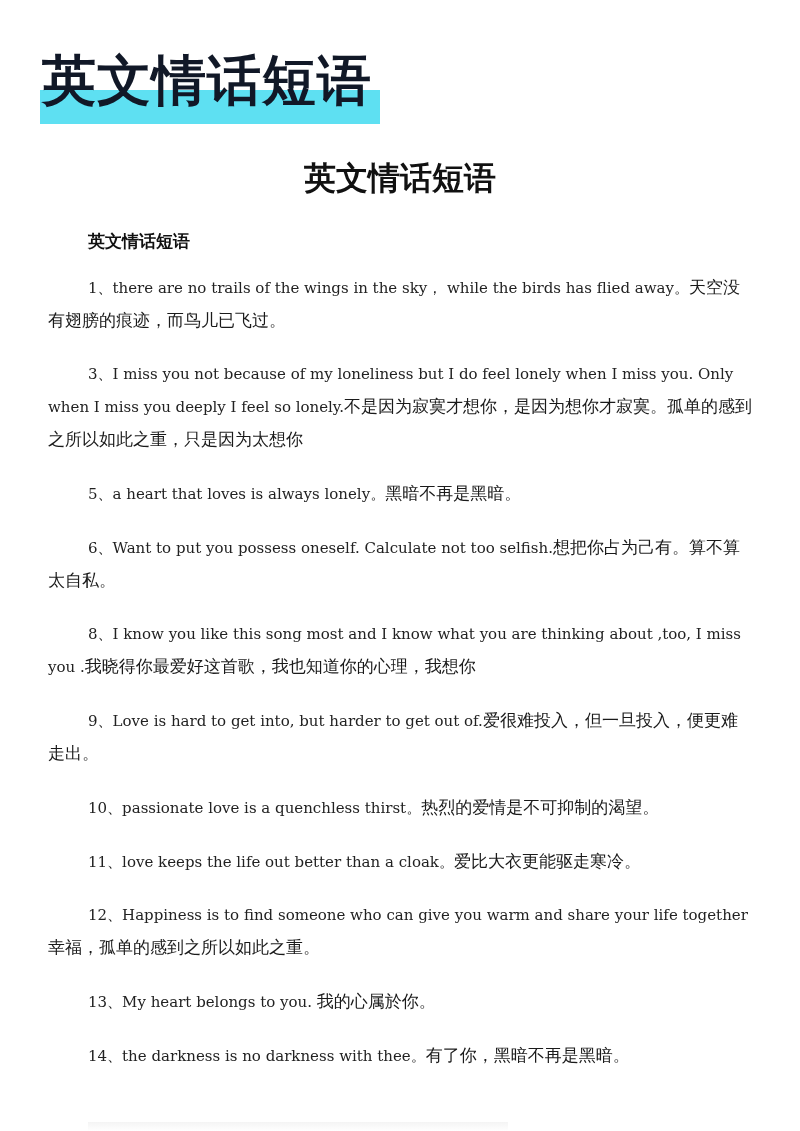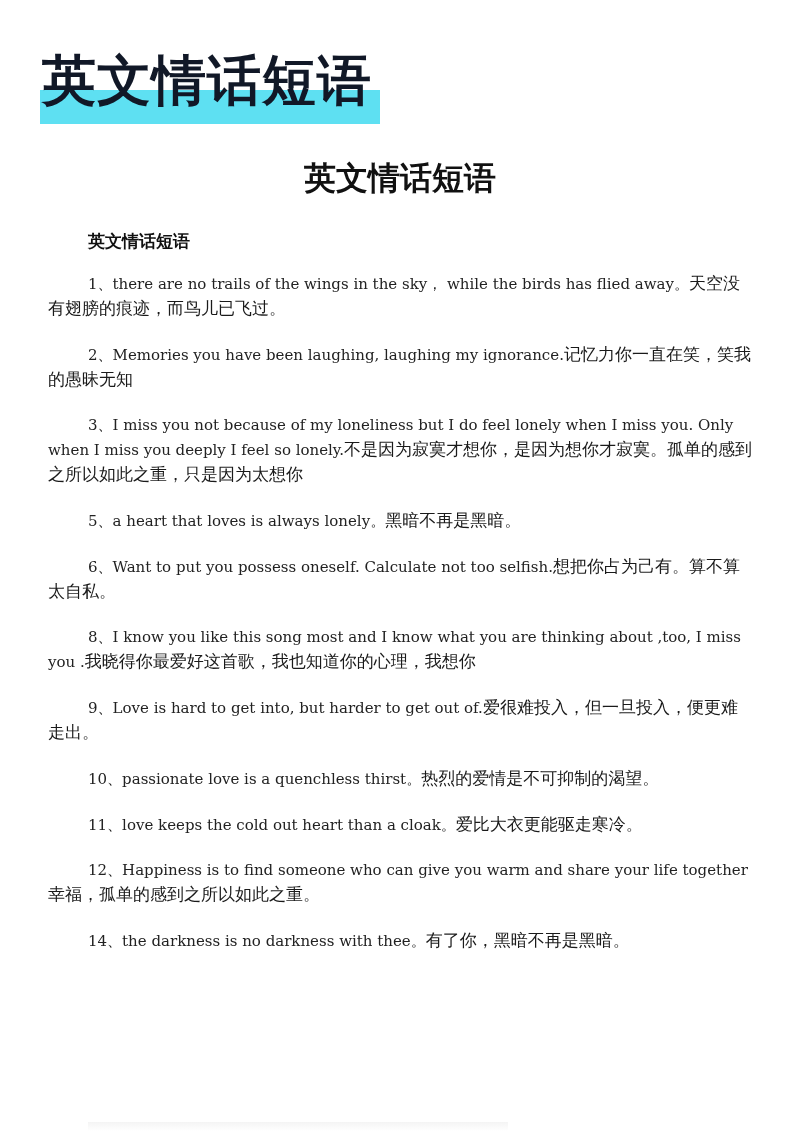--- a/index.html
+++ b/index.html
@@ -67,21 +67,21 @@
     .items {
       position: absolute;
       left: 48px;
       top: 271px;
       width: 706px;
     }
     .item {
       margin: 0 0 21px 0;
       text-indent: 40px;
       font-size: 15px;
-      line-height: 24px;
+      line-height: 32px;
       color: #222;
     }
     .item .num { }
     .item .cn {
       font-family: "DejaVu Sans", "Liberation Sans", sans-serif;
       font-size: 17px;
       color: #1a1a1a;
     }
     .faded-line {
       position: absolute;
@@ -99,25 +99,25 @@
   <div class="banner-highlight"></div>
   <div class="banner-title">英文情话短语</div>
 </div>
 
 <div class="doc-title">英文情话短语</div>
 
 <div class="section-heading">英文情话短语</div>
 
 <div class="items">
   <p class="item"><span class="num">1、</span><span>there are no trails of the wings in the sky， while the birds has flied away。</span><span class="cn">天空没有翅膀的痕迹，而鸟儿已飞过。</span></p>
-  <p class="item"><span class="num">2、</span><span>Memories you have been laughing, laughing my ignorance.</span><span class="cn">记忆力你一直在笑，笑我的愚昧无知</span></p>
   <p class="item"><span class="num">3、</span><span>I miss you not because of my loneliness but I do feel lonely when I miss you. Only when I miss you deeply I feel so lonely.</span><span class="cn">不是因为寂寞才想你，是因为想你才寂寞。孤单的感到之所以如此之重，只是因为太想你</span></p>
   <p class="item"><span class="num">5、</span><span>a heart that loves is always lonely。</span><span class="cn">黑暗不再是黑暗。</span></p>
   <p class="item"><span class="num">6、</span><span>Want to put you possess oneself. Calculate not too selfish.</span><span class="cn">想把你占为己有。算不算太自私。</span></p>
   <p class="item"><span class="num">8、</span><span>I know you like this song most and I know what you are thinking about ,too, I miss you .</span><span class="cn">我晓得你最爱好这首歌，我也知道你的心理，我想你</span></p>
   <p class="item"><span class="num">9、</span><span>Love is hard to get into, but harder to get out of.</span><span class="cn">爱很难投入，但一旦投入，便更难走出。</span></p>
   <p class="item"><span class="num">10、</span><span>passionate love is a quenchless thirst。</span><span class="cn">热烈的爱情是不可抑制的渴望。</span></p>
-  <p class="item"><span class="num">11、</span><span>love keeps the cold out heart than a cloak。</span><span class="cn">爱比大衣更能驱走寒冷。</span></p>
+  <p class="item"><span class="num">11、</span><span>love keeps the life out better than a cloak。</span><span class="cn">爱比大衣更能驱走寒冷。</span></p>
   <p class="item"><span class="num">12、</span><span>Happiness is to find someone who can give you warm and share your life together </span><span class="cn">幸福，孤单的感到之所以如此之重。</span></p>
+  <p class="item"><span class="num">13、</span><span>My heart belongs to you. </span><span class="cn">我的心属於你。</span></p>
   <p class="item"><span class="num">14、</span><span>the darkness is no darkness with thee。</span><span class="cn">有了你，黑暗不再是黑暗。</span></p>
 </div>
 
 <div class="faded-line"></div>
 
 </body></html>

